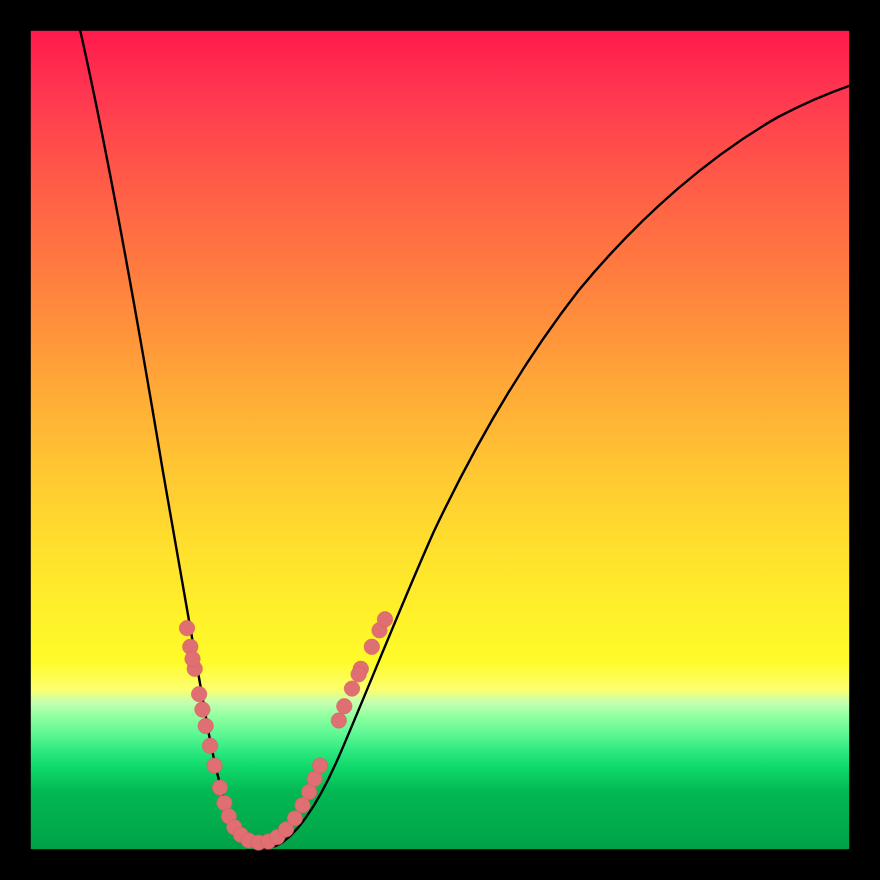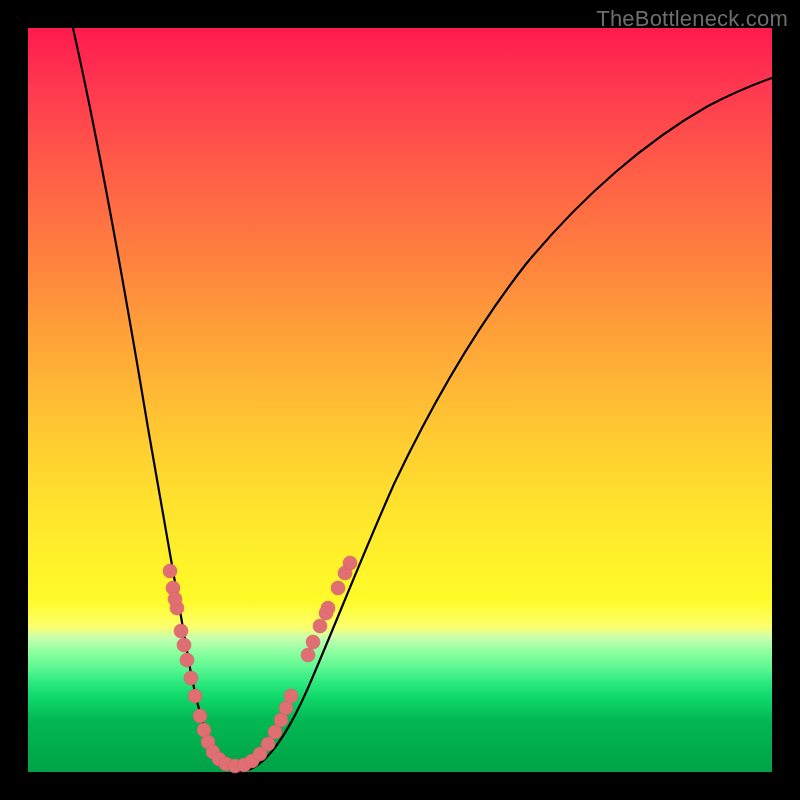--- a/index.html
+++ b/index.html
@@ -104,14 +104,13 @@
           <circle cx="300" cy="580" r="7" fill="#e06f73" stroke="#d85e63" stroke-width="0.6"></circle>
           <circle cx="298" cy="585" r="7" fill="#e06f73" stroke="#d85e63" stroke-width="0.6"></circle>
           <circle cx="310" cy="560" r="7" fill="#e06f73" stroke="#d85e63" stroke-width="0.6"></circle>
           <circle cx="317" cy="545" r="7" fill="#e06f73" stroke="#d85e63" stroke-width="0.6"></circle>
           <circle cx="322" cy="535" r="7" fill="#e06f73" stroke="#d85e63" stroke-width="0.6"></circle>
         </g>
     </svg>
 
   </div>
 
-  <div class="watermark">TheBottleneck.com</div>
 </div>
 
 </body></html>

